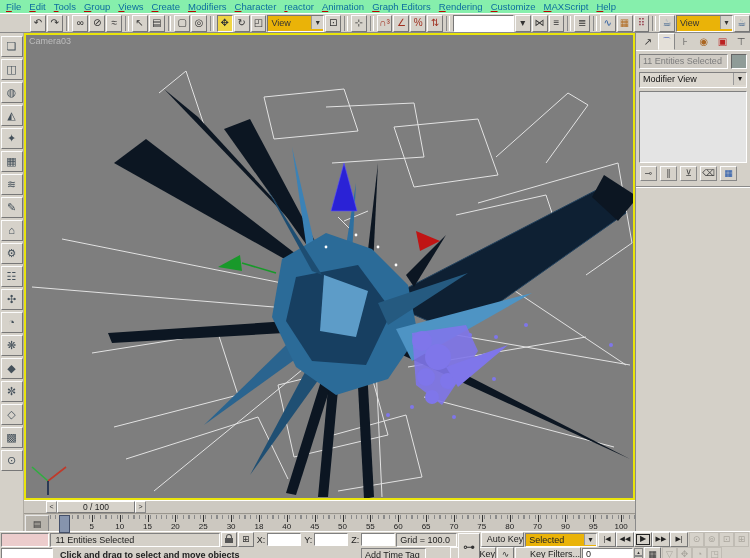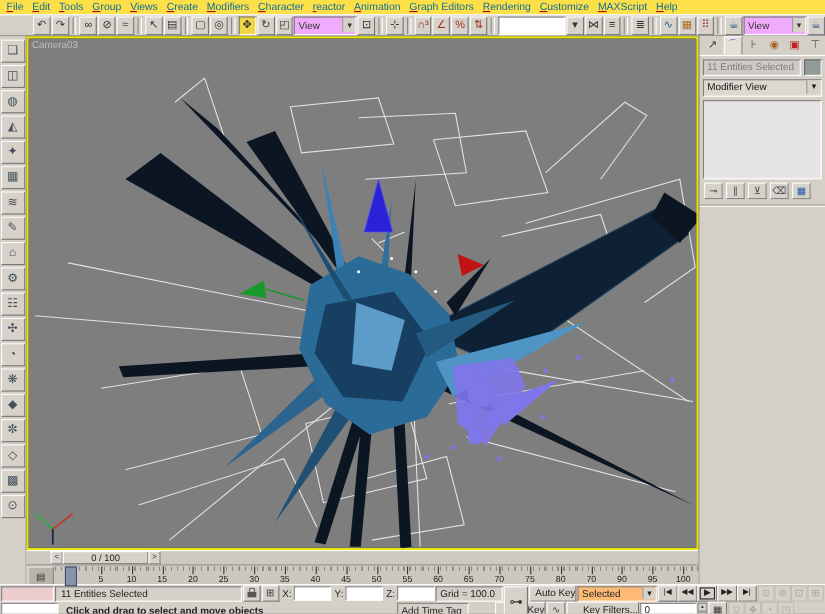--- a/index.html
+++ b/index.html
@@ -1,33 +1,33 @@
 <!DOCTYPE html>
 <html><head>
 <meta charset="utf-8">
 <style>
   html,body{margin:0;padding:0;background:#555;}
   .app{position:relative;width:750px;height:558px;background:#d4d0c8;overflow:hidden;
        font-family:"Liberation Sans","DejaVu Sans",sans-serif;font-size:10px;color:#222;
        -webkit-user-select:none;user-select:none;}
   
-  .menubar{height:13px;display:flex;align-items:center;background:#fde047;padding-left:2px;}
+  .menubar{height:13px;display:flex;align-items:center;background:#86efac;padding-left:2px;}
   .menu-item{padding:0 4px;font-size:9.5px;color:#0d6e9e;white-space:nowrap;cursor:default;}
   .mk{text-decoration:underline;text-decoration-color:#c00000;}
   
   .toolbar{height:18px;display:flex;align-items:center;gap:1px;padding-left:30px;
            background:#d4d0c8;border-top:1px solid #fff;border-bottom:1px solid #8a8a8a;}
   .tb-btn{width:16px;height:15px;line-height:14px;text-align:center;font-size:10px;color:#333;
           background:#d6d2ca;border-top:1px solid #fbfbfb;border-left:1px solid #fbfbfb;
           border-right:1px solid #777;border-bottom:1px solid #777;overflow:hidden;}
   .tb-btn.active{background:#f0d545;border-top-color:#777;border-left-color:#777;
                  border-right-color:#fff;border-bottom-color:#fff;}
   .tb-btn.sep{width:2px;height:15px;background:none;border:none;border-left:1px solid #8a8a8a;
               border-right:1px solid #fff;margin:0 2px;}
-  .tb-btn.combo{width:46px;background:#f0abfc;text-align:left;padding:0 12px 0 3px;font-size:9px;
+  .tb-btn.combo{width:46px;background:#eab308;text-align:left;padding:0 12px 0 3px;font-size:9px;
                 border-top-color:#777;border-left-color:#777;border-right-color:#fff;border-bottom-color:#fff;
                 position:relative;}
   .tb-btn.combo::after{content:"▾";position:absolute;right:0;top:0;width:11px;height:13px;
                 background:#d6d2ca;border-left:1px solid #999;text-align:center;line-height:13px;font-size:8px;color:#333;}
   .tb-btn.tb-input{width:68px;background:#fff;border-top-color:#777;border-left-color:#777;
                 border-right-color:#fff;border-bottom-color:#fff;}
   .watermark{position:absolute;left:2px;top:10px;z-index:9;font-weight:bold;font-size:13px;
              color:#8e8e8e;text-shadow:1px 1px 0 rgba(255,255,255,.75);pointer-events:none;white-space:nowrap;}
   
   .main{display:flex;height:498px;}
@@ -98,21 +98,21 @@
   .coord-label{padding:0 2px;color:#222;}
   .coord-field{width:32px;height:11px;background:#fff;border:1px solid #808080;
                border-right-color:#fff;border-bottom-color:#fff;}
   .grid-box{width:60px;height:12px;line-height:12px;padding-left:3px;background:#d4d0c8;
             border:1px solid #808080;border-right-color:#fff;border-bottom-color:#fff;}
   .key-big{width:22px;height:27px;line-height:26px;text-align:center;font-size:12px;color:#333;
            background:#d6d2ca;border:1px solid #777;border-top-color:#fbfbfb;border-left-color:#fbfbfb;
            align-self:flex-start;margin-top:1px;z-index:2;}
   .sb-push{width:44px;height:13px;line-height:12px;text-align:right;background:#d6d2ca;
            border:1px solid #777;border-top-color:#fbfbfb;border-left-color:#fbfbfb;color:#222;}
-  .sel-combo{width:72px;height:12px;position:relative;background:#fdba74;border:1px solid #808080;
+  .sel-combo{width:72px;height:12px;position:relative;background:#eab308;border:1px solid #808080;
              border-right-color:#fff;border-bottom-color:#fff;line-height:12px;padding-left:3px;}
   .sel-combo::after{content:"▾";position:absolute;right:0;top:0;width:11px;height:11px;background:#d6d2ca;
              border-left:1px solid #999;text-align:center;line-height:11px;font-size:8px;}
   .playback{display:flex;}
   .pb-btn{width:16px;height:13px;text-align:center;line-height:12px;font-size:7px;color:#222;
           background:#d6d2ca;border:1px solid #777;border-top-color:#fbfbfb;border-left-color:#fbfbfb;}
   .pb-btn.active{outline:1px solid #222;outline-offset:-3px;font-size:8px;}
   .frame-field{width:46px;height:11px;background:#fff;border:1px solid #808080;
                border-right-color:#fff;border-bottom-color:#fff;line-height:11px;padding-left:3px;}
   .spinner{display:flex;flex-direction:column;width:9px;height:13px;}
@@ -321,21 +321,21 @@
         <div class="mini-curve-btn">▤</div>
         <div class="ruler">
           <div class="frame-marker"></div>
         <div class="tick-cell">0</div>
             <div class="tick-cell">5</div>
             <div class="tick-cell">10</div>
             <div class="tick-cell">15</div>
             <div class="tick-cell">20</div>
             <div class="tick-cell">25</div>
             <div class="tick-cell">30</div>
-            <div class="tick-cell">35</div>
+            <div class="tick-cell">18</div>
             <div class="tick-cell">40</div>
             <div class="tick-cell">45</div>
             <div class="tick-cell">50</div>
             <div class="tick-cell">55</div>
             <div class="tick-cell">60</div>
             <div class="tick-cell">65</div>
             <div class="tick-cell">70</div>
             <div class="tick-cell">75</div>
             <div class="tick-cell">80</div>
             <div class="tick-cell">70</div>

